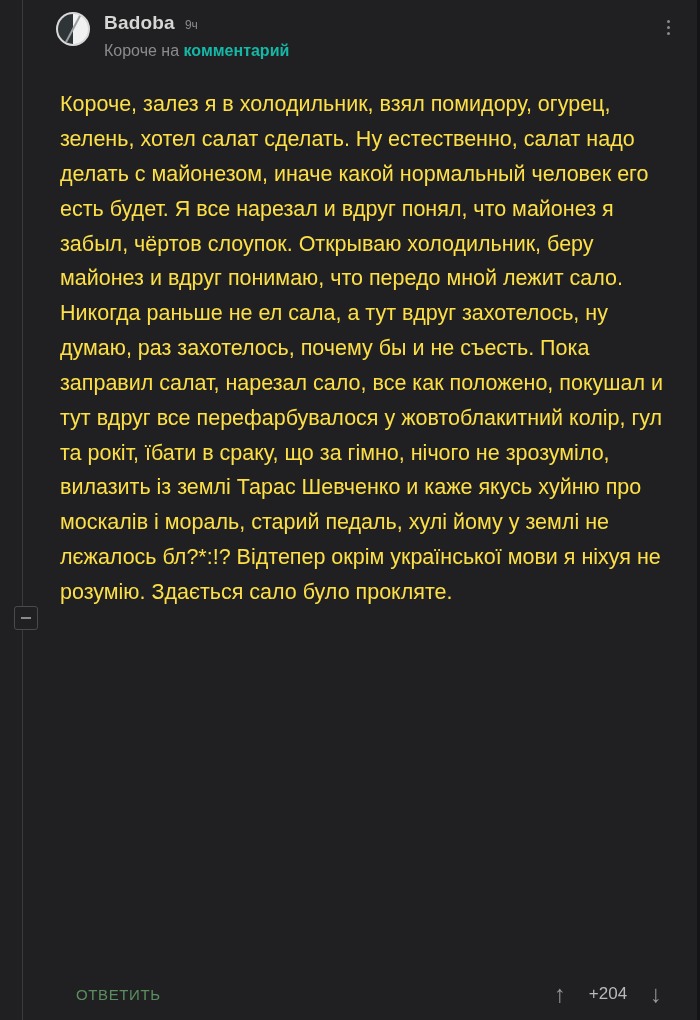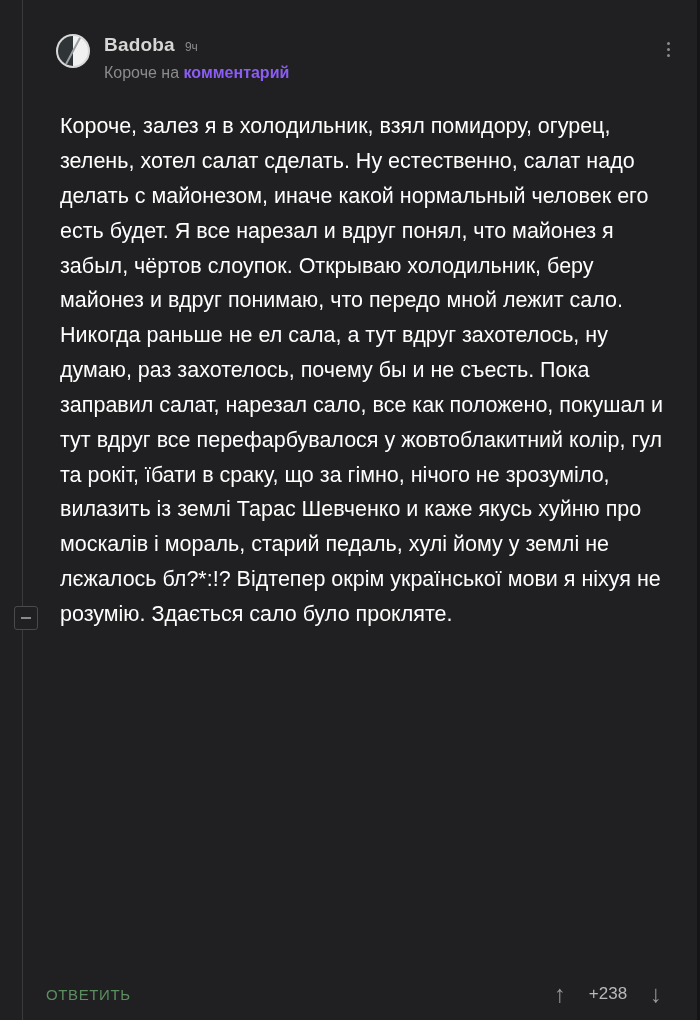--- a/index.html
+++ b/index.html
@@ -49,21 +49,21 @@
     width: 10px;
     height: 1.5px;
     background: #8a8a8d;
   }
 
   .comment {
     position: absolute;
     left: 56px;
     top: 0;
     right: 0;
-    padding-top: 32px;
+    padding-top: 10px;
   }
 
   .head {
     display: flex;
     align-items: flex-start;
     position: relative;
     padding-right: 40px;
   }
   .avatar {
     width: 34px;
@@ -112,21 +112,21 @@
   .time {
     font-size: 12px;
     color: #8b8b8e;
   }
   .reply-to {
     margin-top: 4px;
     font-size: 16px;
     color: #8b8b8e;
   }
   .reply-to .lnk {
-    color: #8b5cf6;
+    color: #14b8a6;
     font-weight: bold;
     cursor: pointer;
   }
   .menu-dots {
     position: absolute;
     right: 22px;
     top: 6px;
     width: 20px;
     height: 22px;
     display: flex;
@@ -141,28 +141,28 @@
     width: 3px;
     height: 3px;
     border-radius: 50%;
     background: #8b8b8e;
   }
 
   .body-text {
     margin: 26px 26px 0 4px;
     font-size: 21.5px;
     line-height: 1.62;
-    color: #ffffff;
+    color: #fde047;
     white-space: pre-wrap;
     word-wrap: break-word;
   }
 
   .footer {
     position: absolute;
-    left: 46px;
+    left: 76px;
     right: 20px;
     bottom: 14px;
     display: flex;
     align-items: center;
   }
   .reply-btn {
     font-size: 15px;
     letter-spacing: .6px;
     color: #5b8f5f;
     background: none;
@@ -237,19 +237,19 @@
       </div>
     </div>
 
     <div class="body-text">Короче, залез я в холодильник, взял помидору, огурец, зелень, хотел салат сделать. Ну естественно, салат надо делать с майонезом, иначе какой нормальный человек его есть будет. Я все нарезал и вдруг понял, что майонез я забыл, чёртов слоупок. Открываю холодильник, беру майонез и вдруг понимаю, что передо мной лежит сало. Никогда раньше не ел сала, а тут вдруг захотелось, ну думаю, раз захотелось, почему бы и не съесть. Пока заправил салат, нарезал сало, все как положено, покушал и тут вдруг все перефарбувалося у жовтоблакитний колір, гул та рокіт, їбати в сраку, що за гімно, нічого не зрозуміло, вилазить із землі Тарас Шевченко и каже якусь хуйню про москалів і мораль, старий педаль, хулі йому у землі не лєжалось бл?*:!? Відтепер окрім української мови я ніхуя не розумію. Здається сало було прокляте.</div>
   </div>
 
   <div class="footer">
     <button class="reply-btn">ОТВЕТИТЬ</button>
     <div class="rating">
       <span class="arrow">↑</span>
-      <span class="score">+238</span>
+      <span class="score">+204</span>
       <span class="arrow">↓</span>
     </div>
   </div>
 
   <div class="scroll-edge"></div>
 </div>
 
 </body></html>

